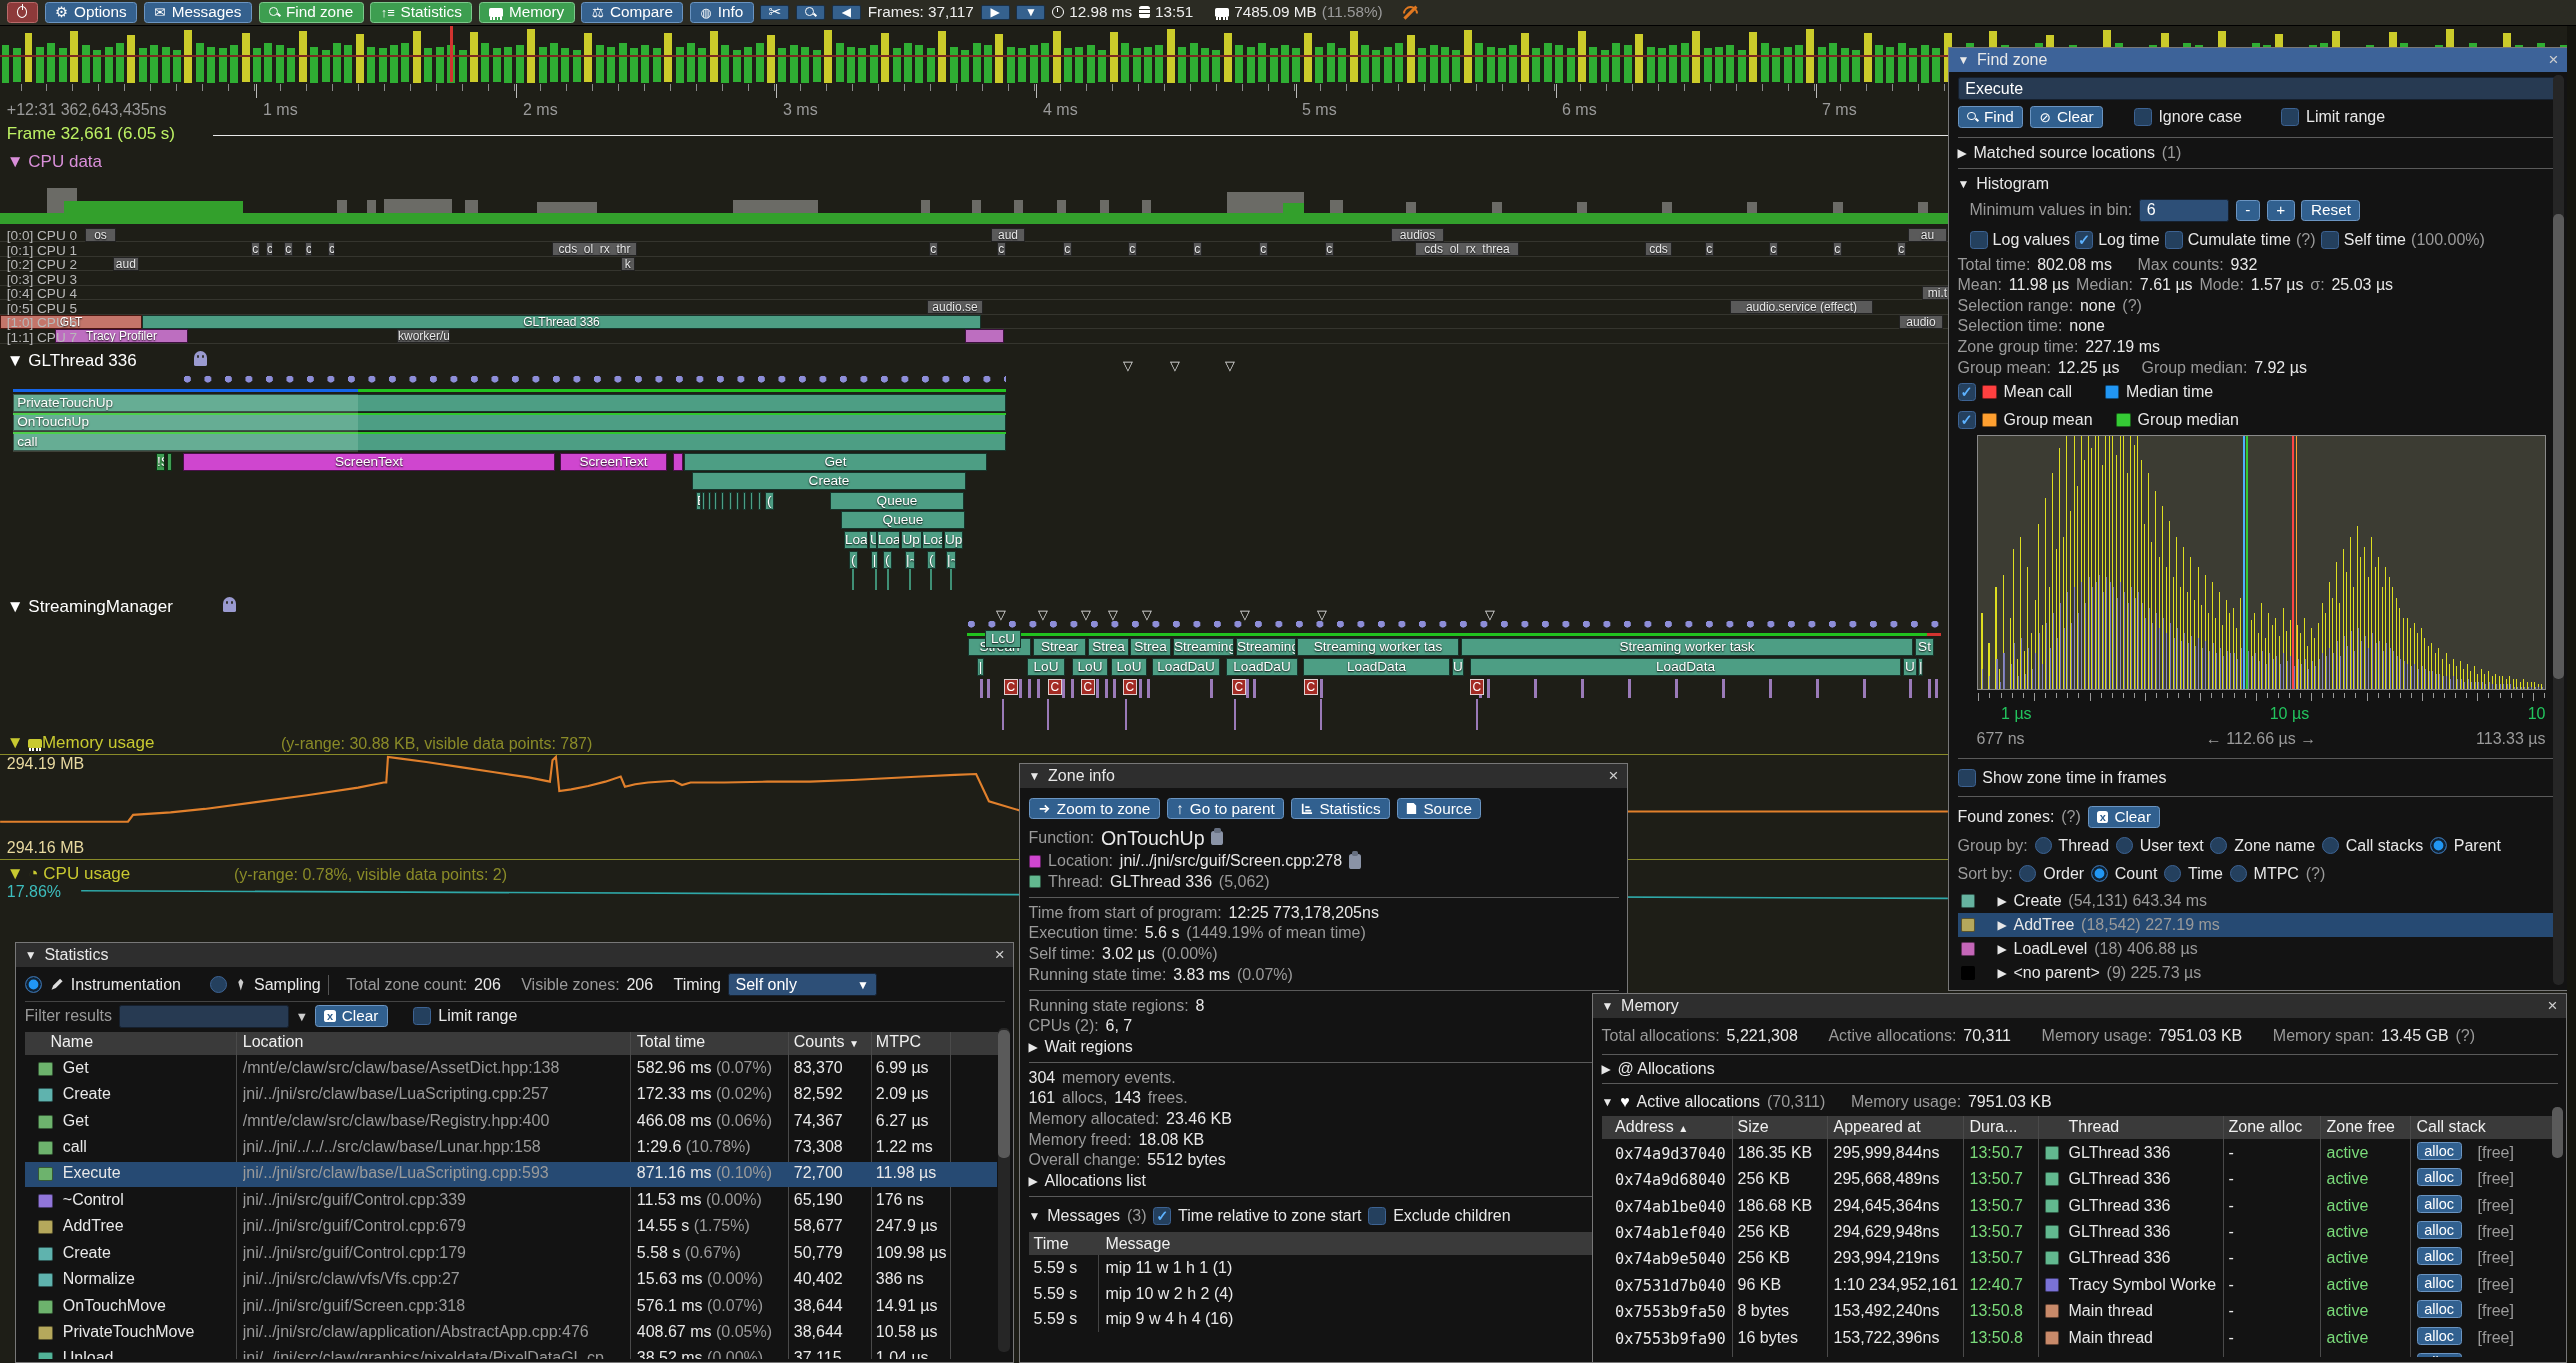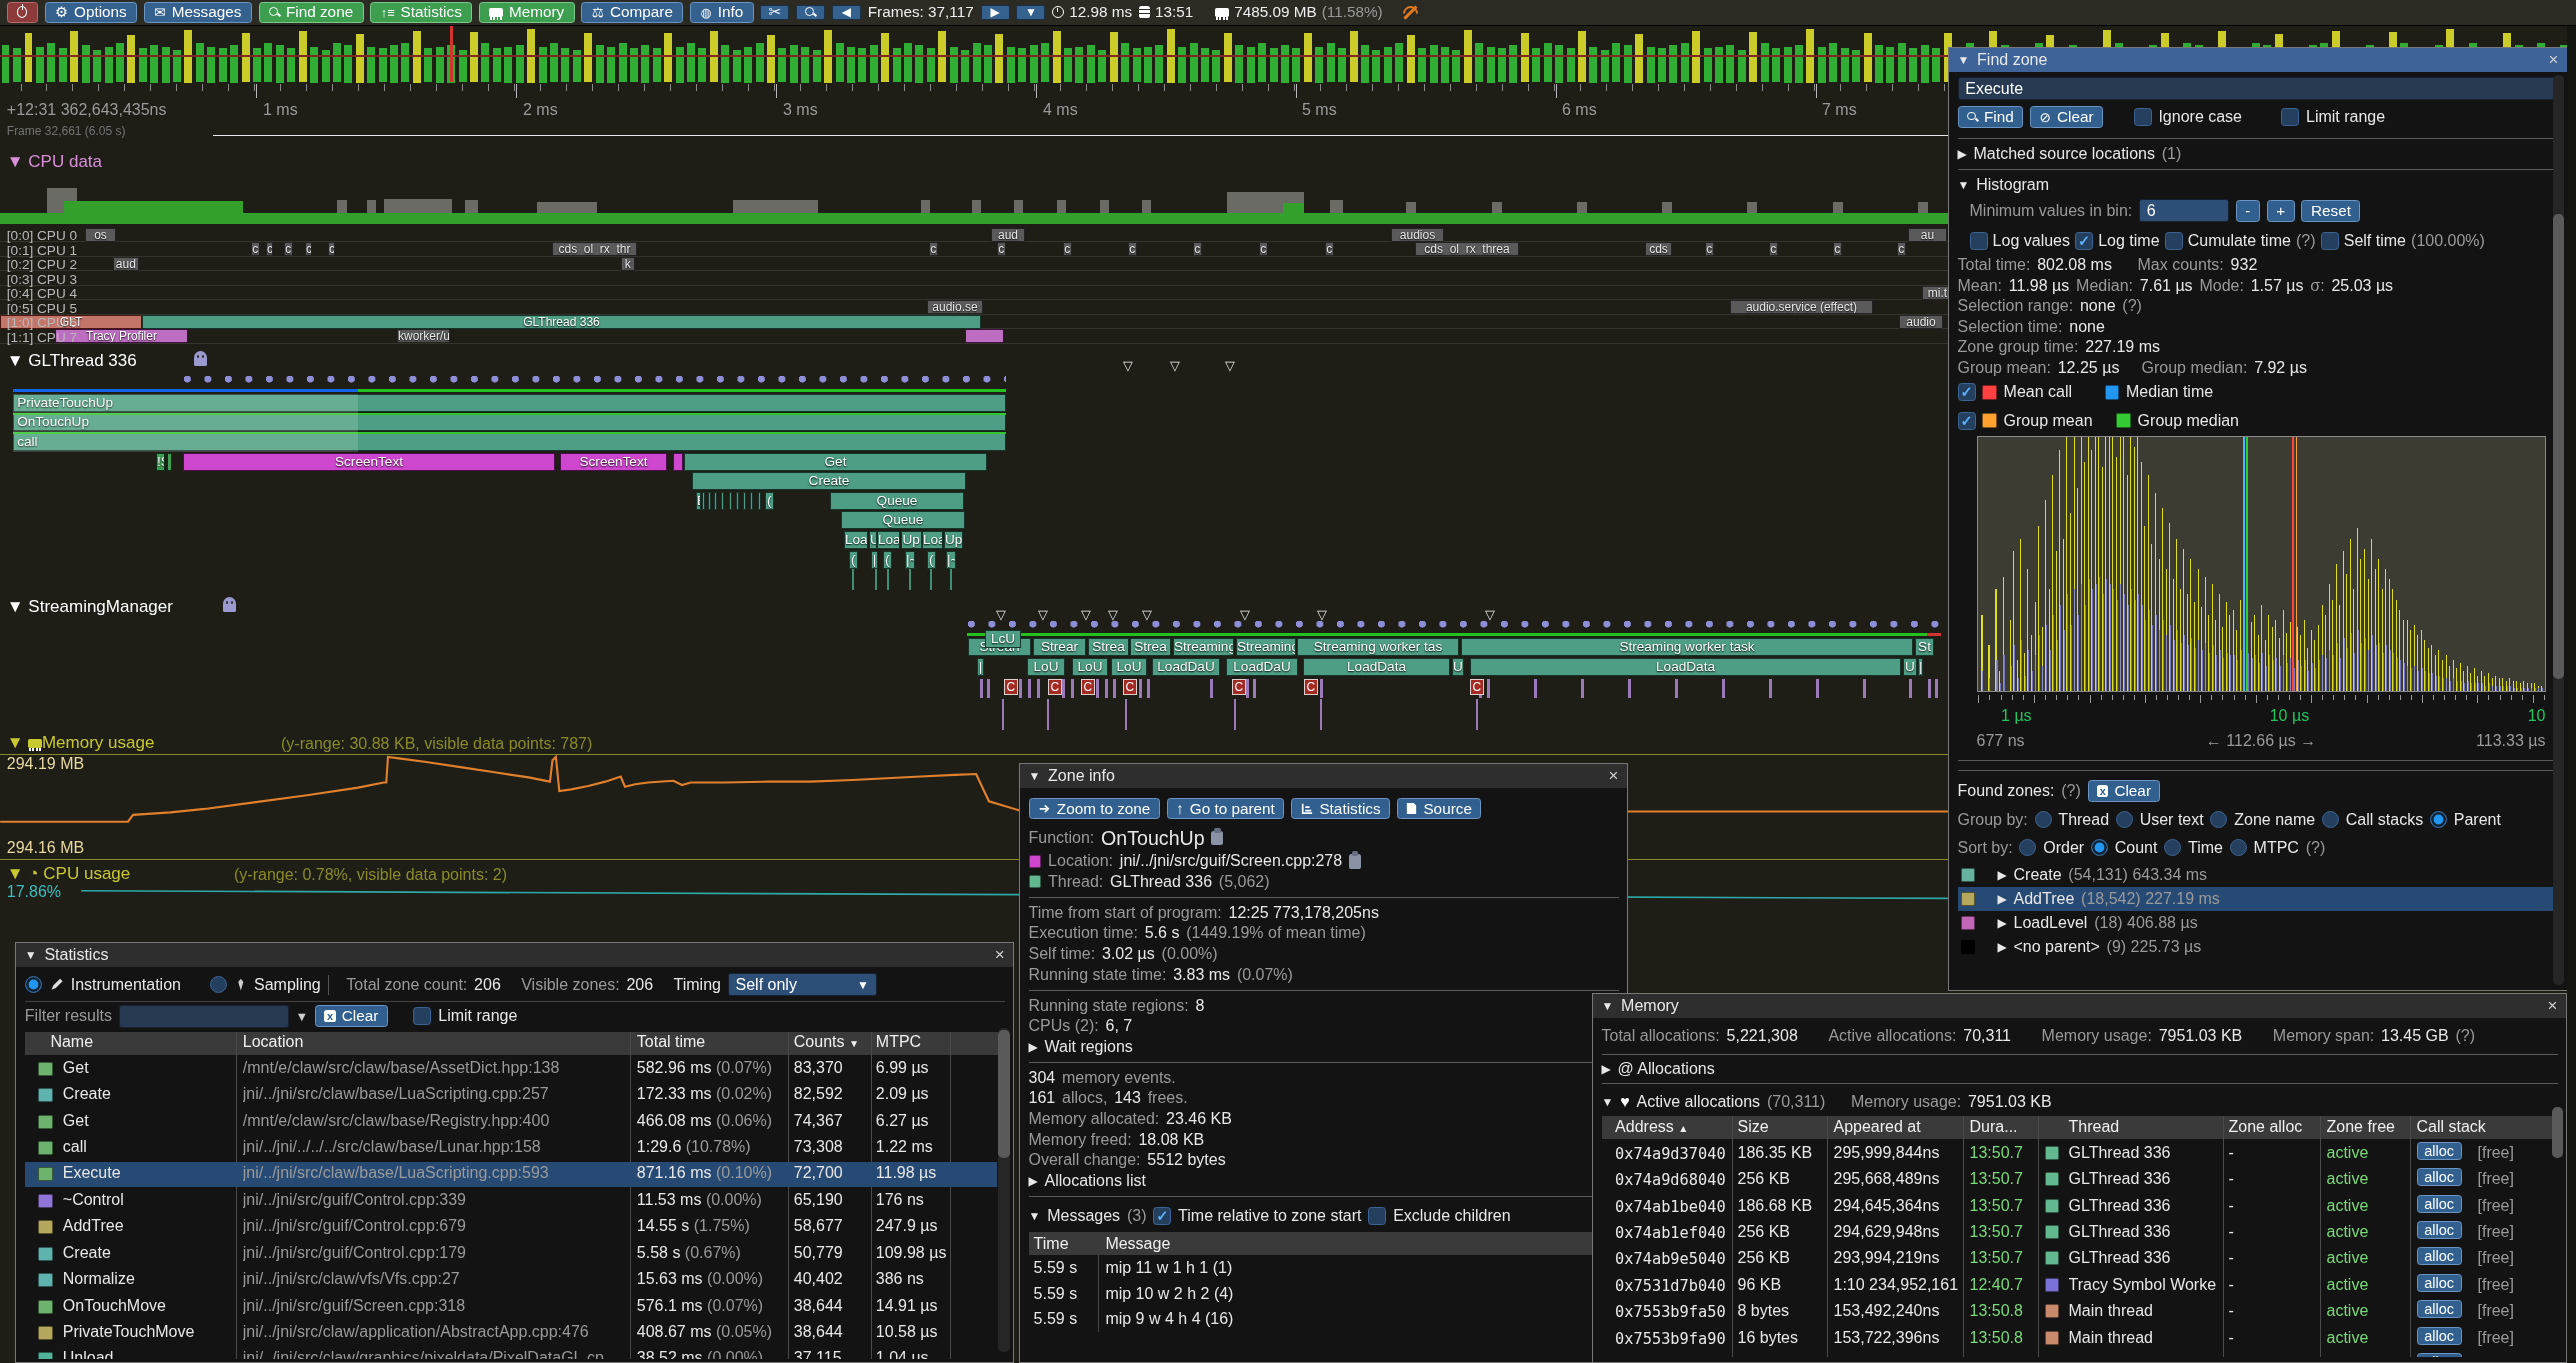--- a/index.html
+++ b/index.html
@@ -490,21 +490,21 @@
       <div class="rlab" style="left: 783px; top: 101px;">3 ms</div>
       <div class="tick" style="left: 1036px; top: 84px; height: 13.6px; background: rgb(187, 187, 187);"></div>
       <div class="rlab" style="left: 1043px; top: 101px;">4 ms</div>
       <div class="tick" style="left: 1296px; top: 84px; height: 13.6px; background: rgb(187, 187, 187);"></div>
       <div class="rlab" style="left: 1302px; top: 101px;">5 ms</div>
       <div class="tick" style="left: 1556px; top: 84px; height: 13.6px; background: rgb(187, 187, 187);"></div>
       <div class="rlab" style="left: 1562px; top: 101px;">6 ms</div>
       <div class="tick" style="left: 1816px; top: 84px; height: 13.6px; background: rgb(187, 187, 187);"></div>
       <div class="rlab" style="left: 1822px; top: 101px;">7 ms</div>
       <div class="rlab" style="left: 6.8px; top: 101px;">+12:31 362,643,435ns</div>
-      <div class="abs" style="left: 6.8px; top: 124px; color: #737373; font-size: 12px;">Frame 32,661 (6.05 s)</div>
+      <div class="abs" style="left: 6.8px; top: 124px; color: #bef264; font-size: 17px;">Frame 32,661 (6.05 s)</div>
       <div class="abs" style="left: 213px; top: 135px; width: 2363px; height: 0.9px; background: rgb(232, 232, 232);"></div>
       <div class="sechead" style="left: 6.8px; top: 152px; color: rgb(217, 143, 217);">▼ CPU data</div>
       <div class="abs" style="left: 47px; top: 188px; width: 30px; height: 29px; background: rgb(107, 107, 102);"></div>
       <div class="abs" style="left: 337px; top: 200px; width: 10.2px; height: 17px; background: rgb(107, 107, 102);"></div>
       <div class="abs" style="left: 367px; top: 200px; width: 8.5px; height: 17px; background: rgb(107, 107, 102);"></div>
       <div class="abs" style="left: 384px; top: 199px; width: 68px; height: 19px; background: rgb(107, 107, 102);"></div>
       <div class="abs" style="left: 465px; top: 200px; width: 12.8px; height: 17px; background: rgb(107, 107, 102);"></div>
       <div class="abs" style="left: 537px; top: 202px; width: 60px; height: 15.3px; background: rgb(107, 107, 102);"></div>
       <div class="abs" style="left: 733px; top: 200px; width: 85px; height: 17px; background: rgb(107, 107, 102);"></div>
       <div class="abs" style="left: 921px; top: 200px; width: 8.5px; height: 17px; background: rgb(107, 107, 102);"></div>
@@ -1673,20 +1673,24 @@
         <span class="abs" style="left:44%;transform:translateX(-50%);left:7%">1 µs</span>
         <span class="abs" style="left:55%;transform:translateX(-50%)">10 µs</span>
         <span class="abs" style="right:0">10</span>
       </div>
       <div style="position:relative;width:569px;height:22px;margin-left:19px;color:#9a9a9a">
         <span class="abs" style="left:0">677 ns</span>
         <span class="abs" style="left:50%;transform:translateX(-50%)">← 112.66 µs →</span>
         <span class="abs" style="right:0">113.33 µs</span>
       </div>
       <div class="sep"></div>
+      <div class="row" style="height:25.6px">
+          <span class="cb"></span>
+          <span>Show zone time in frames</span>
+        </div>
       <div class="sep"></div>
       <div class="row" style="height:27px">
           <span>Found zones:</span>
           <span class="g">(?)</span>
         <span class="btn">
             <span style="background:#fff;color:#31608f;border-radius:2.6px;font-size:11px;padding:0 2.6px;font-weight:bold">x</span>
             <span>Clear</span>
           </span>
         </div>
       <div class="row" id="fz-groupby" style="height:25.6px">

